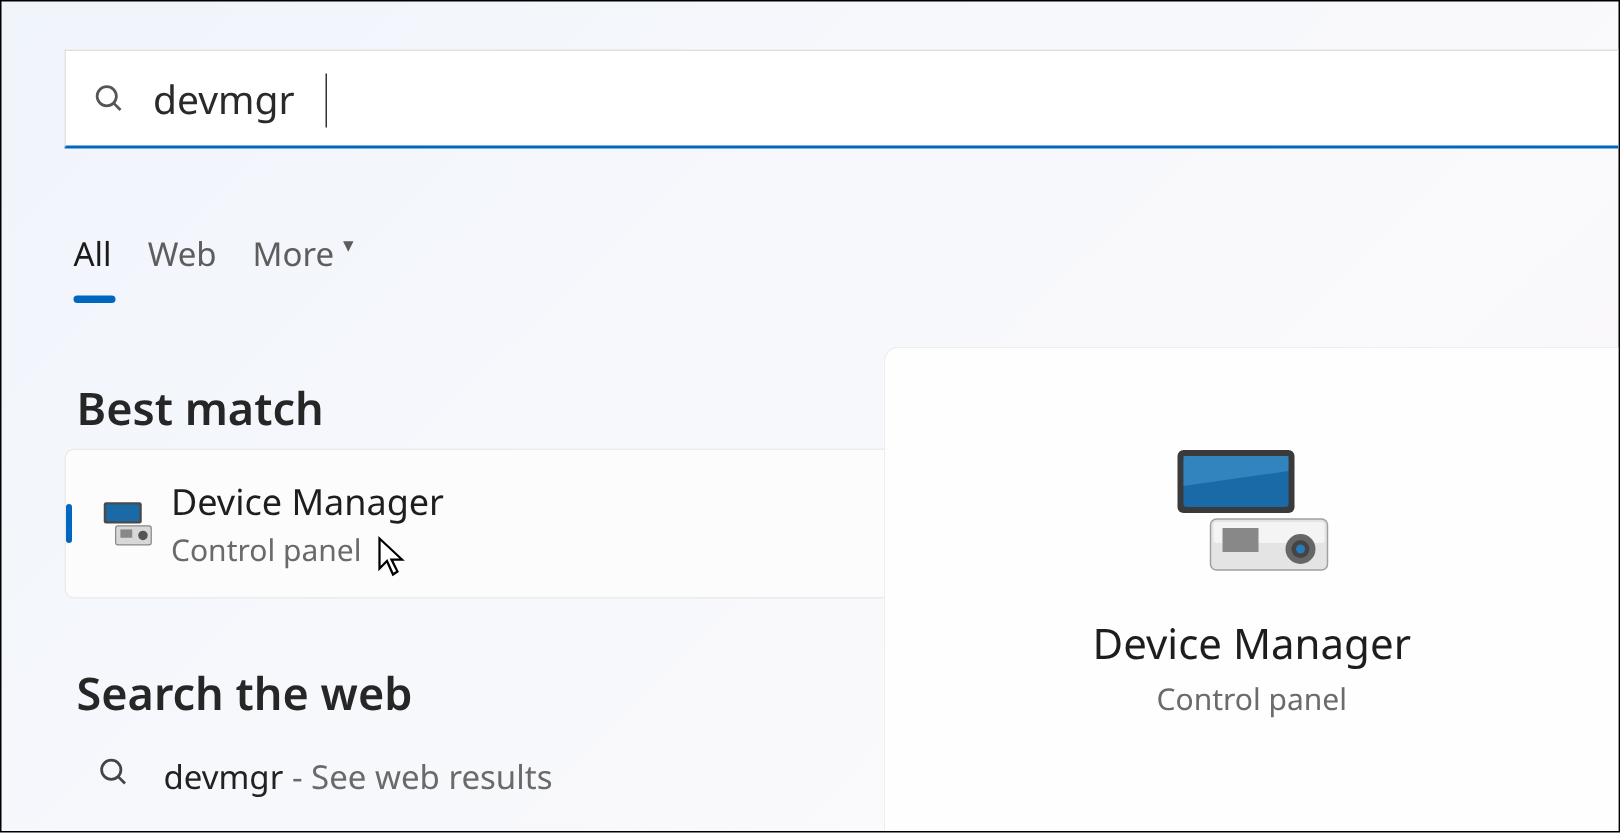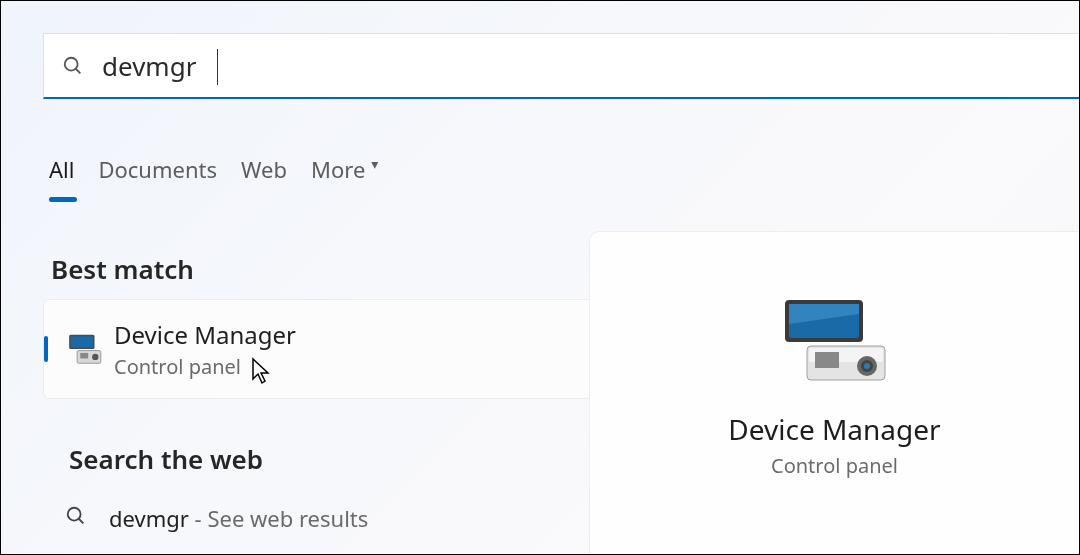--- a/index.html
+++ b/index.html
@@ -67,21 +67,21 @@
       width: 28px;
       height: 5px;
       background: #0067c0;
       border-radius: 3px;
     }
     .more-tab { display: flex; gap: 6px; padding-bottom: 18px; cursor: pointer; }
     .chev { font-size: 14px; color: #5d5d5d; }
 
     .section-label {
       position: absolute;
-      font-size: 26px;
+      font-size: 30px;
       font-weight: 600;
       color: #262626;
     }
     .best-match-label { top: 250px; left: 50px; }
 
     .best-match-card {
       position: absolute;
       top: 298px;
       left: 42px;
       width: 560px;
@@ -109,21 +109,21 @@
     .bm-title { font-size: 24px; color: #1e1e1e; }
     .bm-sub { font-size: 20px; color: #6a6a6a; }
 
     .cursor-arrow {
       position: absolute;
       left: 250px;
       top: 356px;
       pointer-events: none;
     }
 
-    .search-web-label { top: 440px; left: 50px; margin-left: 18px; }
+    .search-web-label { top: 440px; left: 50px; }
 
     .web-result {
       position: absolute;
       top: 502px;
       left: 64px;
       width: 540px;
       display: flex;
       align-items: center;
       gap: 22px;
       font-size: 22px;
@@ -168,21 +168,20 @@
       <circle cx="10" cy="10" r="7"></circle>
         <line x1="20" y1="20" x2="15" y2="15"></line>
     </svg>
   </span>
   <input class="search-input" type="text" value="devmgr" style="">
   <span class="caret"></span>
 </div>
 
 <div class="tabs">
   <div class="tab active">All</div>
-  <div class="tab">Documents</div>
   <div class="tab">Web</div>
   <div class="more-tab">
     <span>More</span>
     <span class="chev">▾</span>
   </div>
 </div>
 
 <div class="section-label best-match-label">Best match</div>
 
 <div class="best-match-card">

